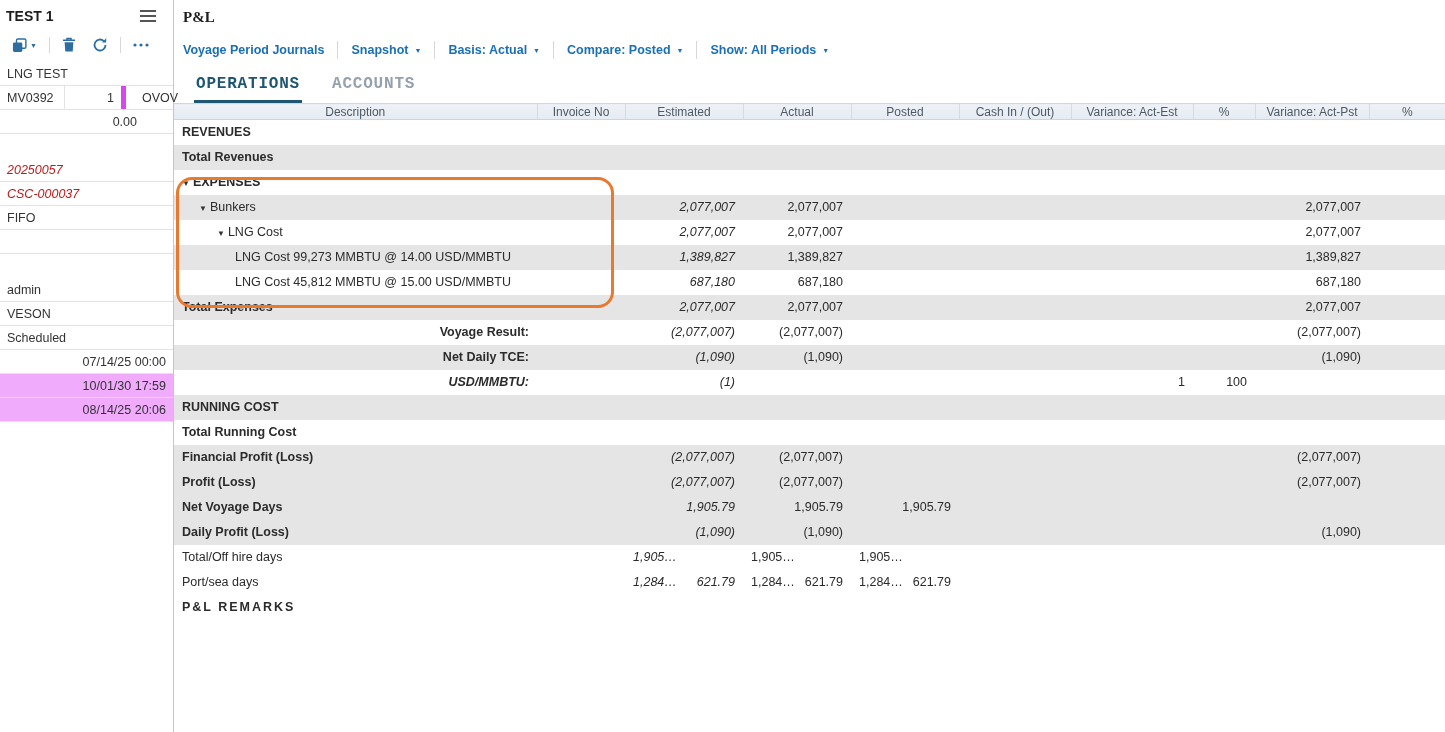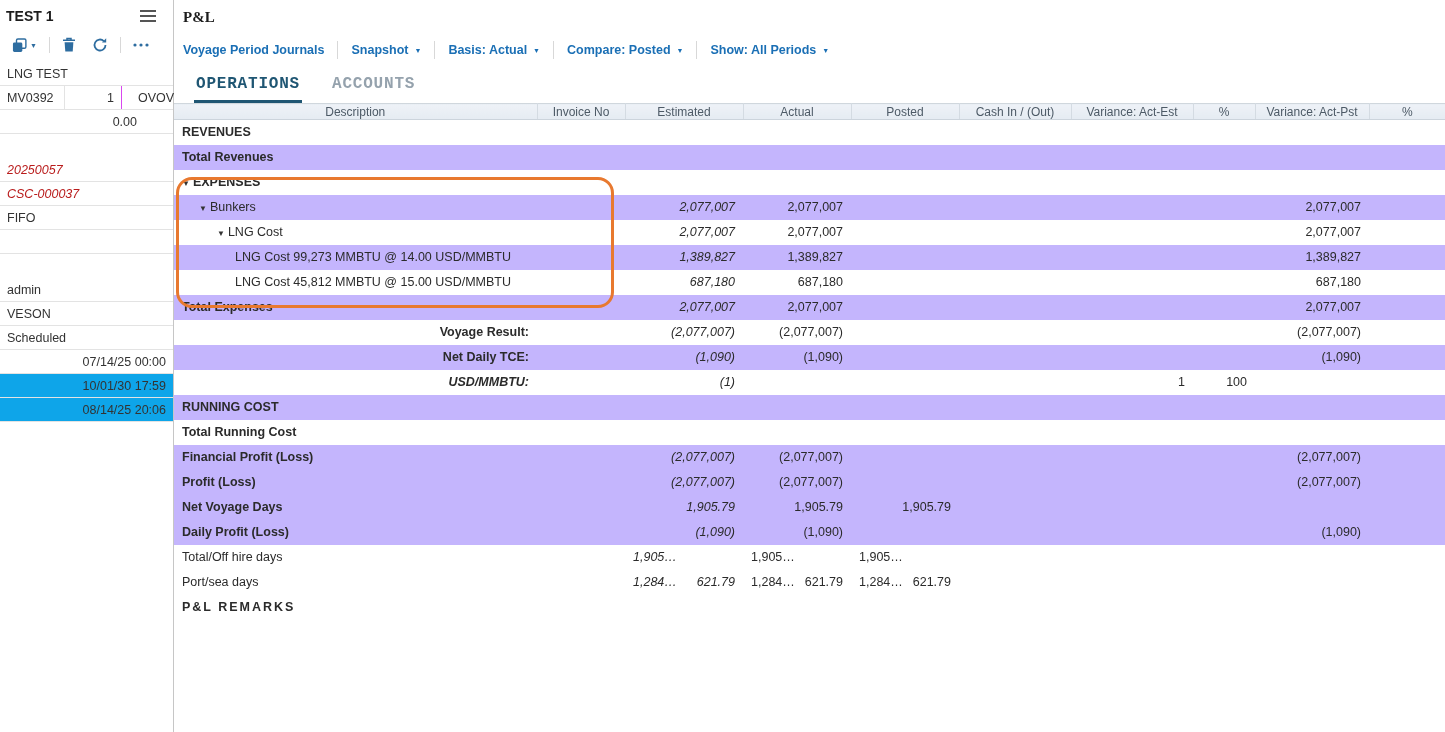--- a/index.html
+++ b/index.html
@@ -16,28 +16,28 @@
   .sb-header { height:30px; display:flex; align-items:center; justify-content:space-between; padding:2px 12px 0 6px; }
   .sb-title { font-weight:bold; font-size:14px; color:#1c1c1c; }
   .sb-toolbar { height:30px; display:flex; align-items:center; gap:8px; padding:0 8px; }
   .icon-btn { background:none; border:none; padding:2px 4px; display:flex; align-items:center; gap:3px; cursor:pointer; }
   .vsep { width:1px; height:16px; background:#d8d8d8; }
   .tb-caret-sm { font-size:7px; color:#2e6da0; }
   .sb-list { margin-top:2px; }
   .sb-row { height:24px; border-bottom:1px solid #e3e3e3; display:flex; align-items:center; font-size:12.5px; color:#333; padding:0 7px; background:#fff; }
   .sb-row.right { justify-content:flex-end; }
   .sb-row.padr { padding-right:36px; }
-  .sb-row.shaded { background:#0ea5e9; }
+  .sb-row.shaded { background:#f0abfc; }
   .sb-row .link { color:#b91c1c; cursor:pointer;font-style:italic; }
   .sb-spacer { height:24px; }
   .sb-row.triple { padding:0; }
   .sb-cell { height:100%; display:flex; align-items:center; padding:0 7px; }
   .sb-cell.c0 { flex:0 0 64px; }
   .sb-cell.c1 { flex:0 0 57px; justify-content:flex-end; border-left:1px solid #e3e3e3; }
-  .sb-cell.c2 { flex:1; border-left:1px solid #d946ef;padding-left:16px; }
+  .sb-cell.c2 { flex:1; border-left:5px solid #d946ef;padding-left:16px; }
 
   
   .main { flex:1; position:relative; display:flex; flex-direction:column; min-width:0; }
   .pl-header { height:34px; display:flex; align-items:center; padding:0 9px;font-family:Liberation Serif, serif; }
   .pl-header h1 { font-size:15px; font-weight:bold; margin:0; color:#1c1c1c; }
   .pl-toolbar { height:32px; display:flex; align-items:center; padding:0 9px; }
   .tb-item { color:#1a6fb5; font-weight:bold; font-size:12.5px; display:flex; align-items:center; gap:6px; padding:0 13px; background:none; border:none; cursor:pointer; white-space:nowrap; font-family:inherit; }
   .tb-item:first-child { padding-left:0; }
   .tb-caret { font-size:7px; color:#1a6fb5; }
   .tb-sep { width:1px; height:18px; background:#d8d8d8; }
@@ -48,21 +48,21 @@
   
   table { width:100%; border-collapse:collapse; table-layout:fixed; font-size:12.5px; color:#2b2b2b; }
   thead th {
     height:16px; background:linear-gradient(#eef2f7,#e5ebf2);
     font-weight:normal; font-size:12px; color:#4d5a66;
     border-top:1px solid #d0d7dd; border-bottom:1px solid #ccd4dc; border-right:1px solid #d4dbe2;
     text-align:center; white-space:nowrap; overflow:hidden; padding:0 4px;
   }
   thead th:last-child { border-right:none; }
   tbody td { height:25px; padding:0; white-space:nowrap; overflow:hidden; }
-  tbody tr.shaded { background:#c4b5fd;margin-top:16px; }
+  tbody tr.shaded { background:#e5e5e5;margin-top:16px; }
   td.desc { padding-left:8px; }
   td.desc.ind1 { padding-left:25px; }
   td.desc.ind2 { padding-left:43px; }
   td.desc.ind3 { padding-left:61px; }
   td.desc.bold { font-weight:bold; }
   td.desc.right { text-align:right; padding-right:8px; }
   td.desc.it { font-style:italic; }
   td.desc.spaced { letter-spacing:2px; }
   .row-caret { font-size:8px; margin-right:3px; color:#333; cursor:pointer; }
   td.num { text-align:right; padding-right:8px; }

